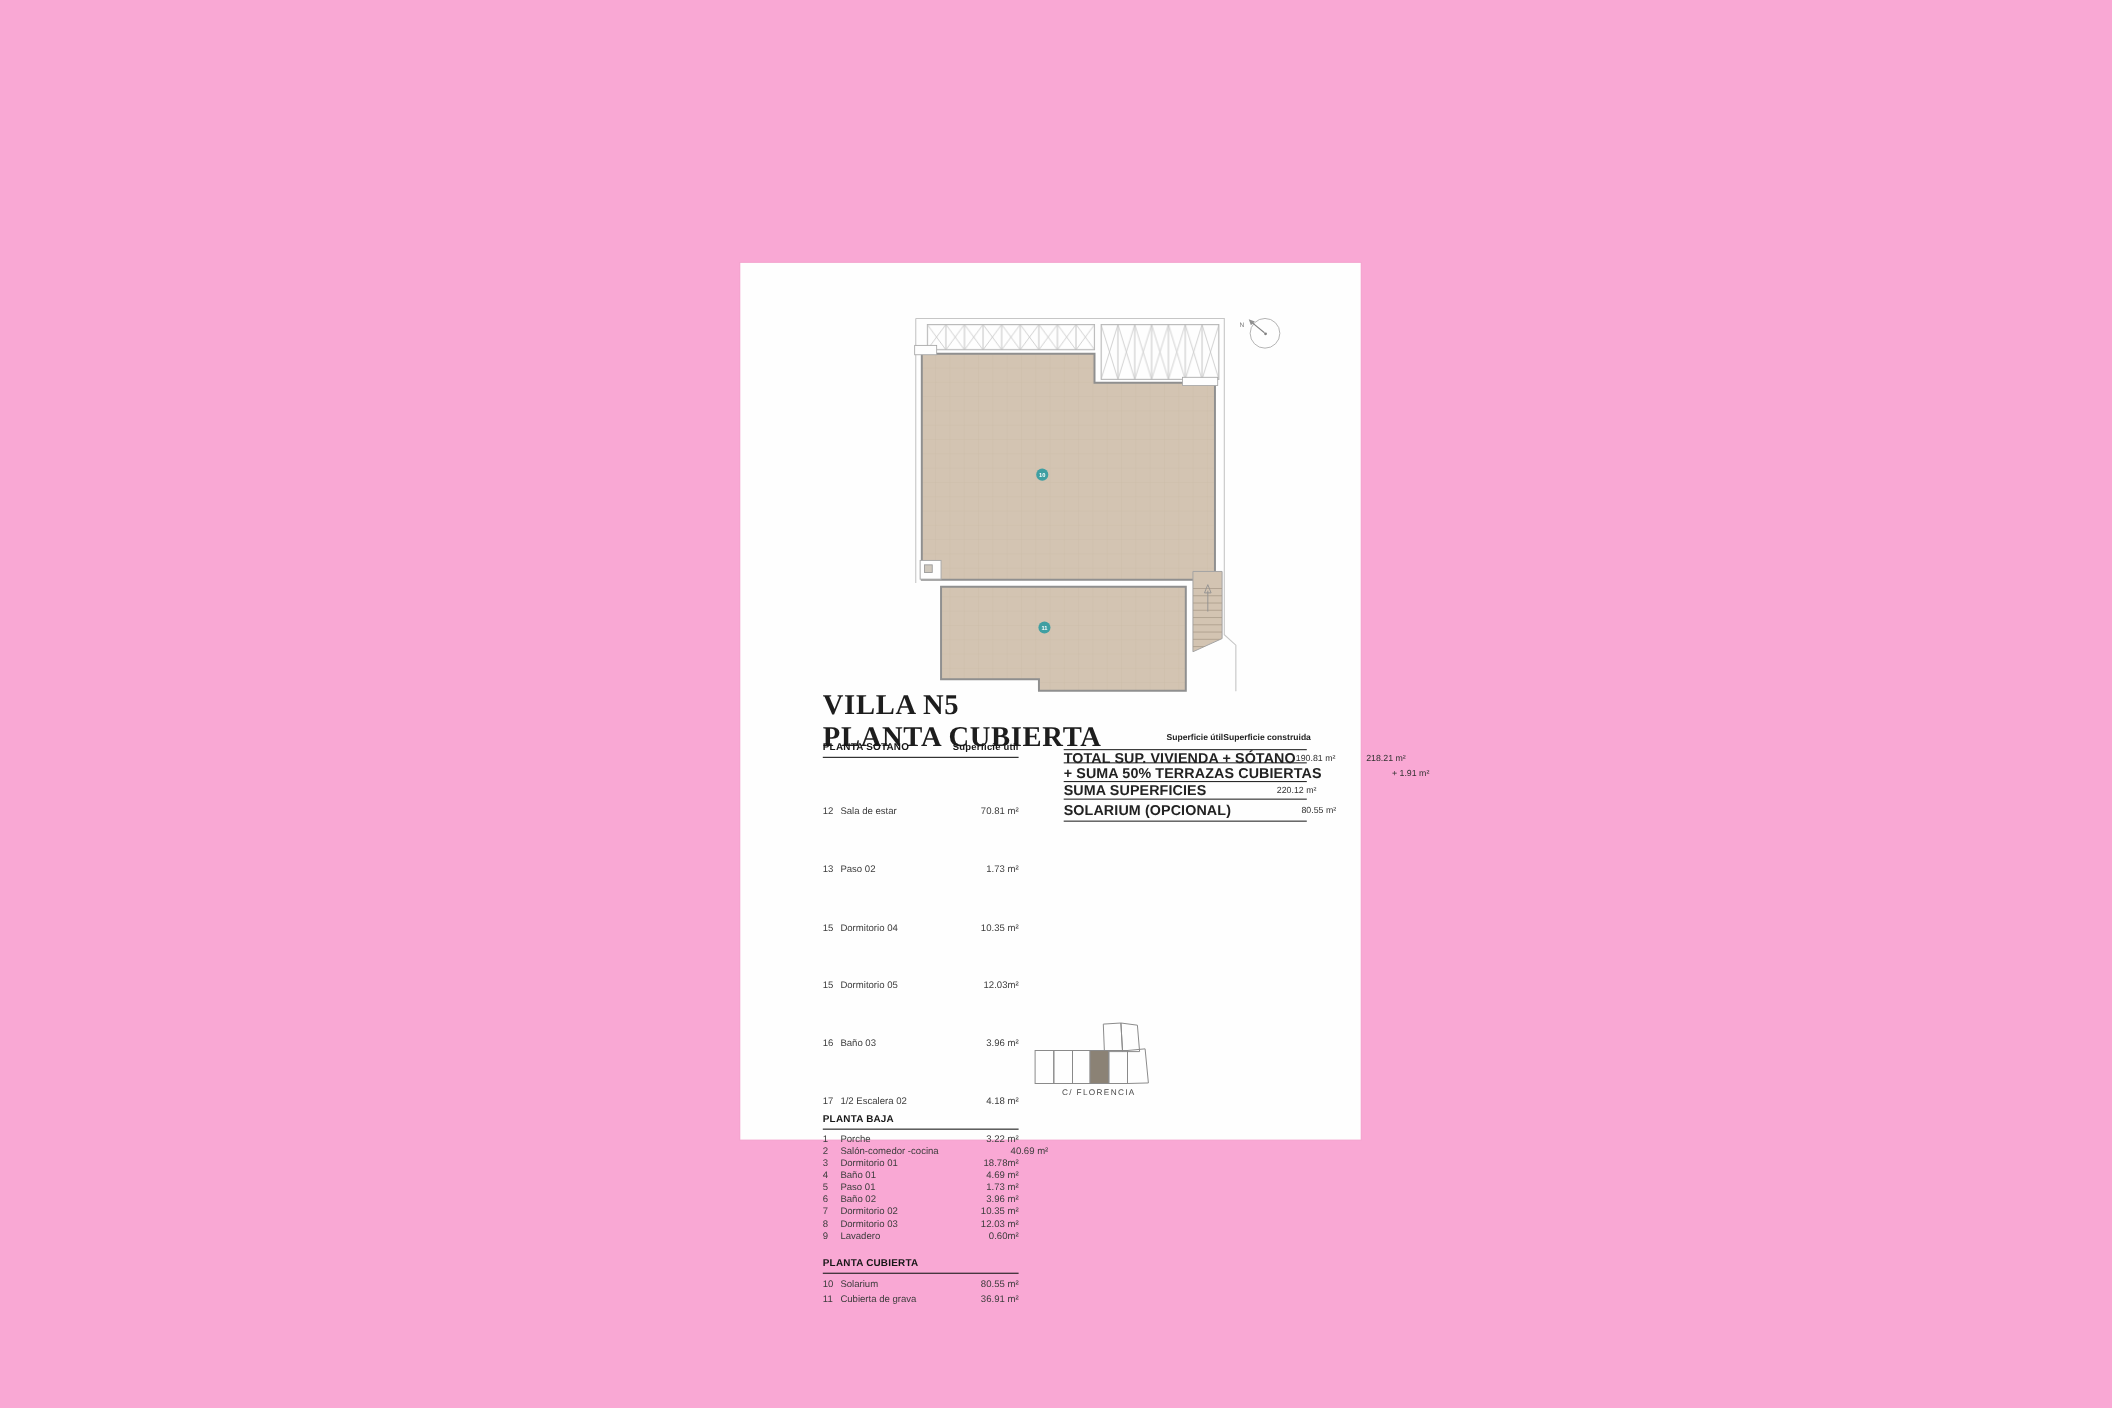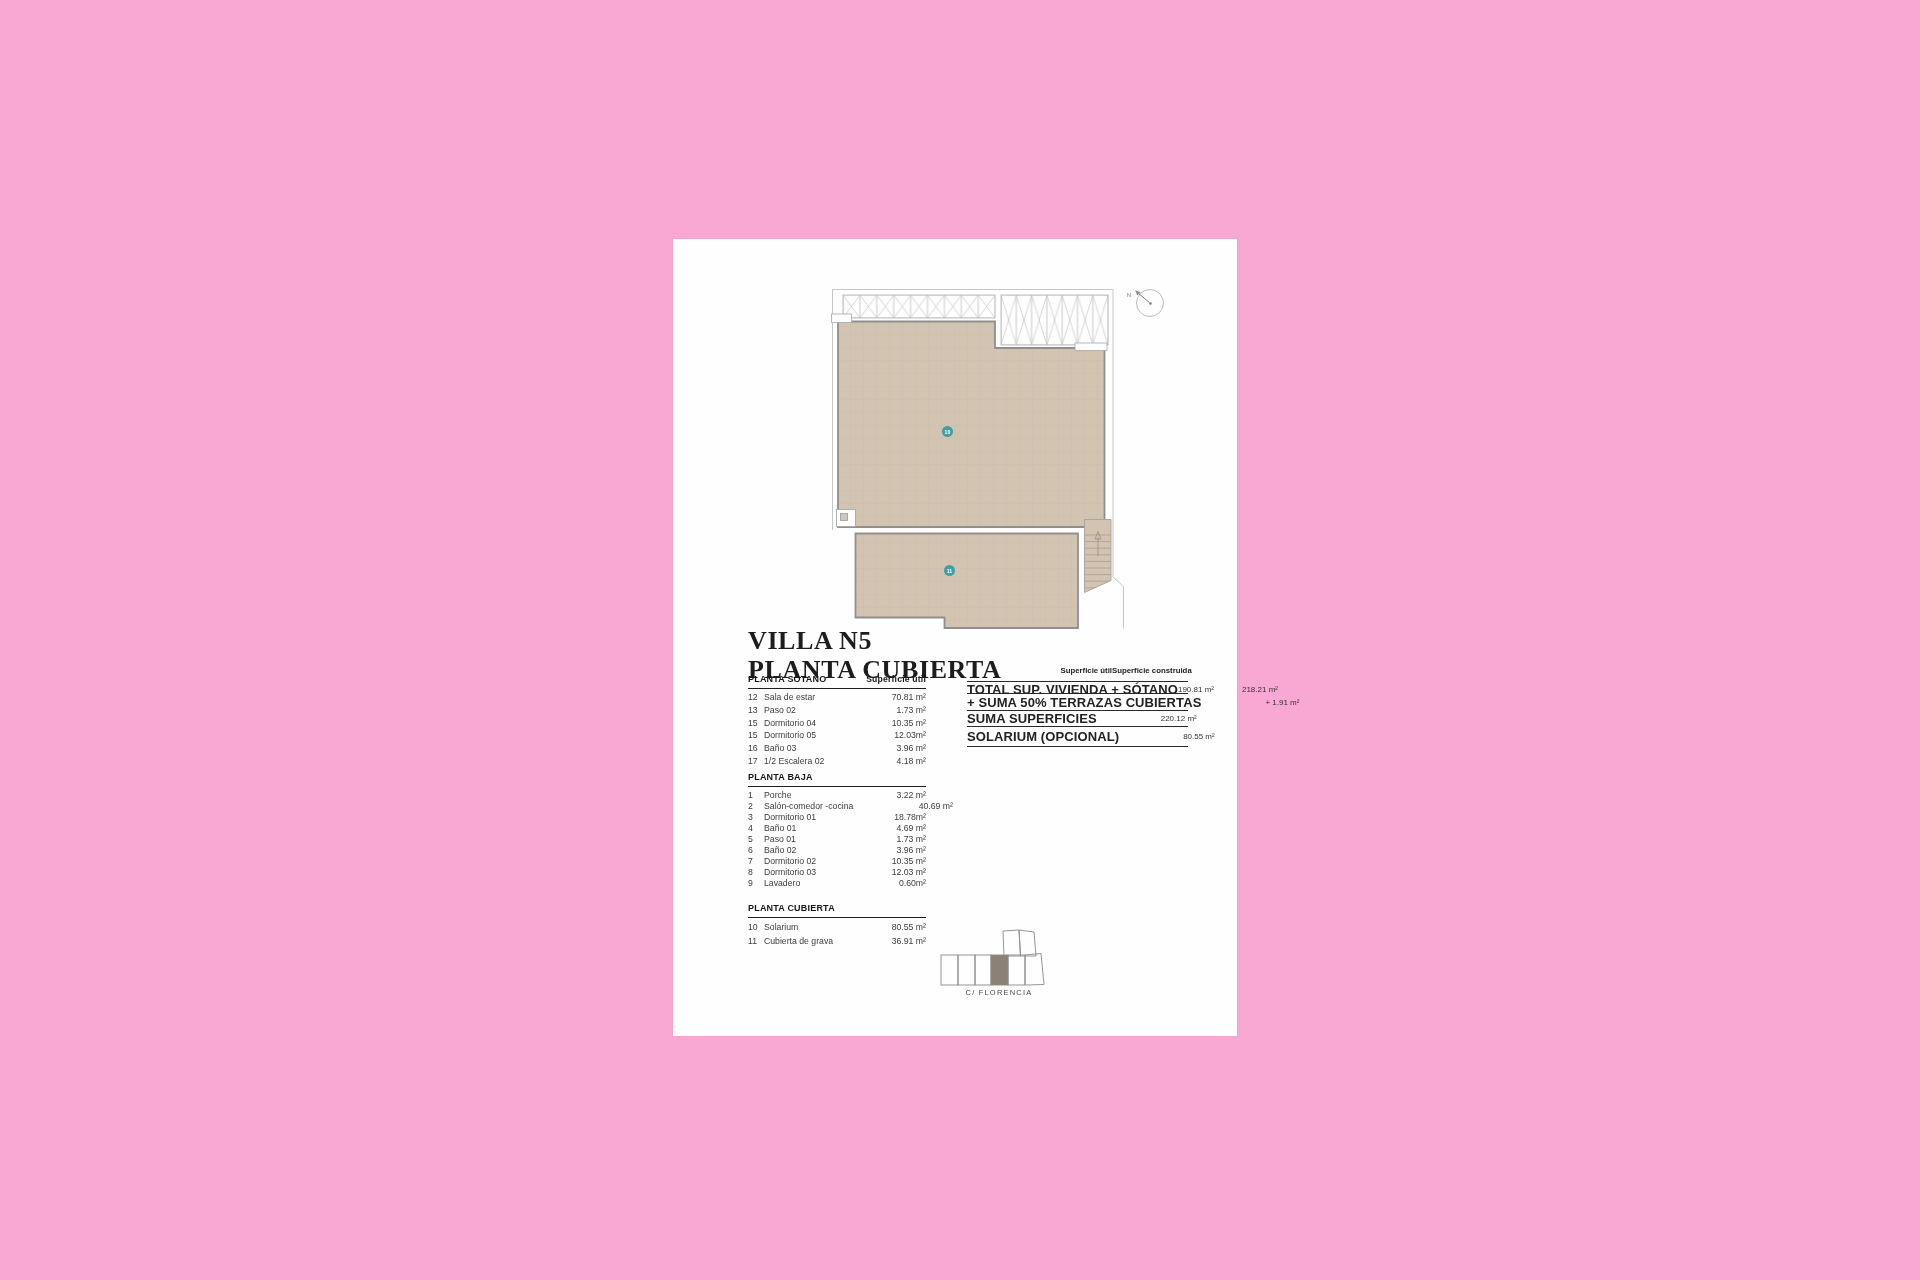--- a/index.html
+++ b/index.html
@@ -13,21 +13,21 @@
          font-weight:700;font-size:26px;line-height:1.13;letter-spacing:0.6px;color:#1d1d1d;}
 
   
   .area-table{position:absolute;left:748px;top:674px;width:178px;color:#3c3c3c;}
   .sec-head{display:flex;justify-content:space-between;align-items:center;
             font-weight:700;font-size:9px;color:#161616;letter-spacing:0.2px;
             border-bottom:1.5px solid #1c1c1c;padding-bottom:4px;}
   .sec-head .vh{font-size:8.6px;}
   .rows{padding-top:2px;}
   .a-row{display:grid;grid-template-columns:16px 1fr auto;align-items:center;font-size:8.7px;}
-  .s0 .a-row{height:12.7px;}
+  .s0 .a-row{height:12.7px;margin-top:40px;}
   .s1 .a-row{height:11.1px;}
   .s2 .a-row{height:14px;}
   .s1{margin-top:5px;}
   .s2{margin-top:14px;}
   .a-row .val{text-align:center;white-space:nowrap;}
   .a-row .val.out{margin-right:-27px;}
 
   
   .summary{position:absolute;left:967px;top:666px;width:221px;color:#2e2e2e;}
   .sum-head{display:grid;grid-template-columns:1fr 64px 76px;font-weight:700;font-size:7.8px;

